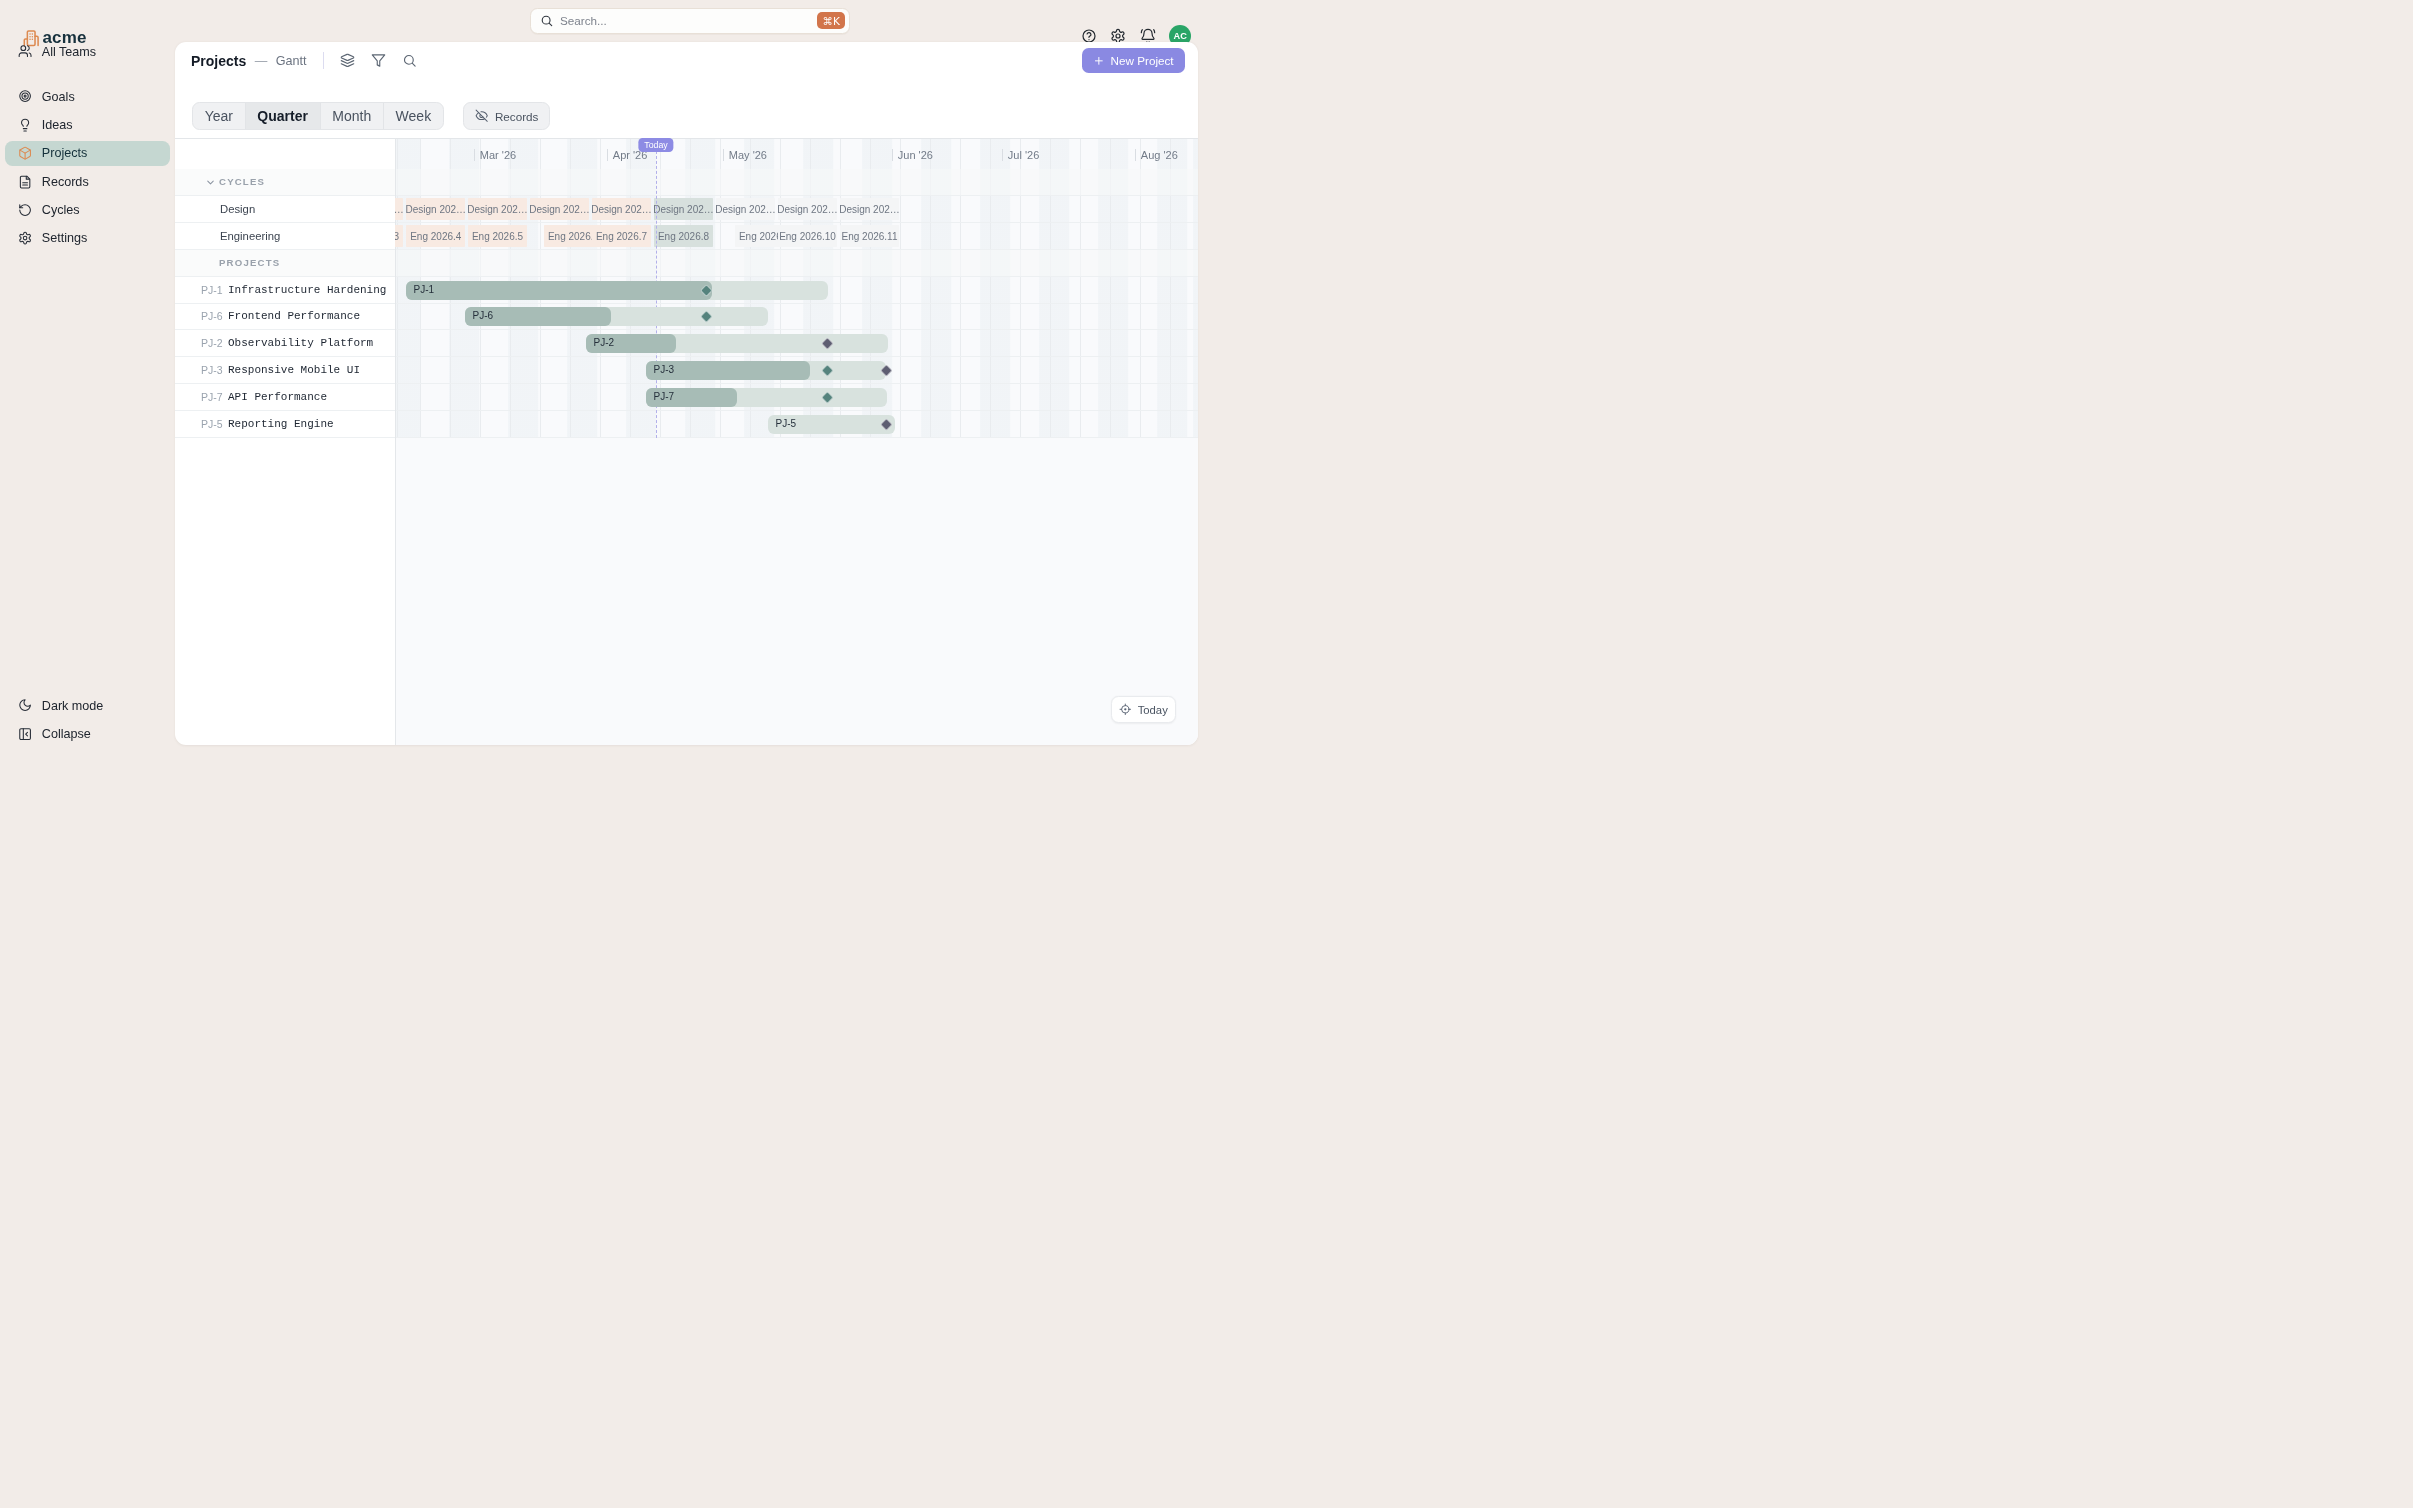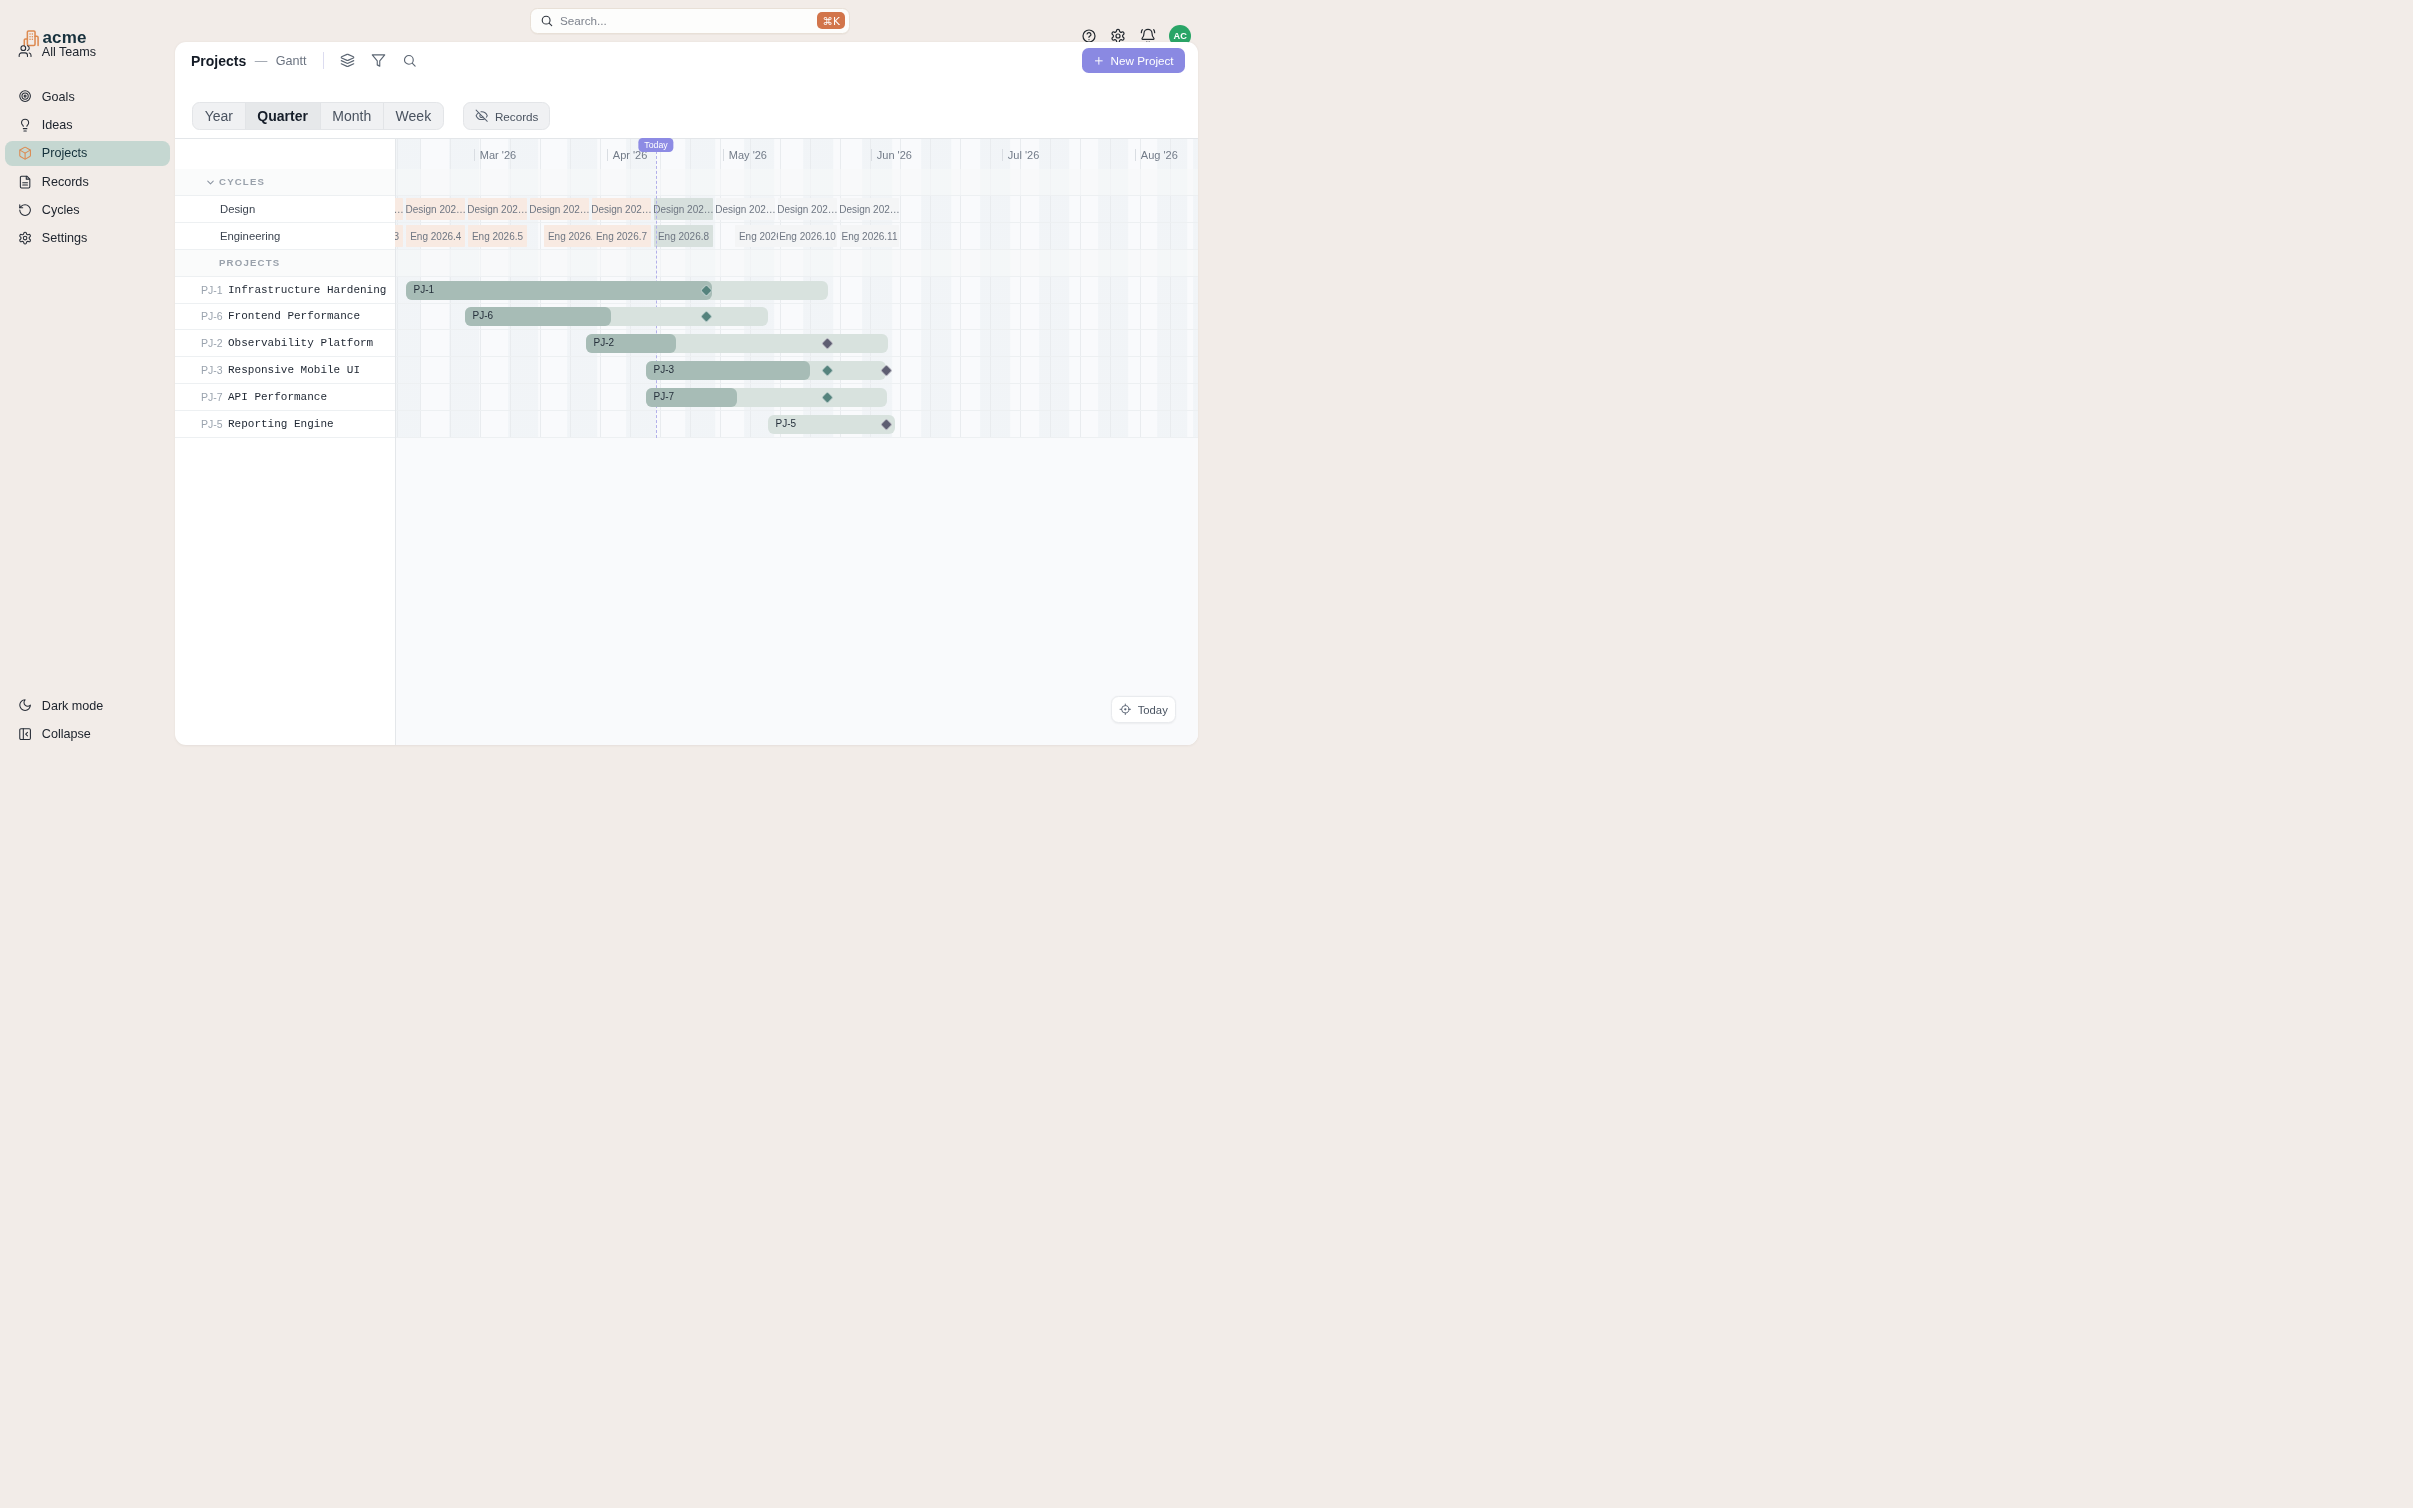--- a/index.html
+++ b/index.html
@@ -301,21 +301,21 @@
           <span class="mlbl">Mar '26</span>
         </div>
         <div class="month" style="left: 432px;">
           <span class="tick"></span>
           <span class="mlbl">Apr '26</span>
         </div>
         <div class="month" style="left: 548px;">
           <span class="tick"></span>
           <span class="mlbl">May '26</span>
         </div>
-        <div class="month" style="left: 696px;">
+        <div class="month" style="left: 717px;">
           <span class="tick"></span>
           <span class="mlbl">Jun '26</span>
         </div>
         <div class="month" style="left: 827px;">
           <span class="tick"></span>
           <span class="mlbl">Jul '26</span>
         </div>
         <div class="month" style="left: 960px;">
           <span class="tick"></span>
           <span class="mlbl">Aug '26</span>

